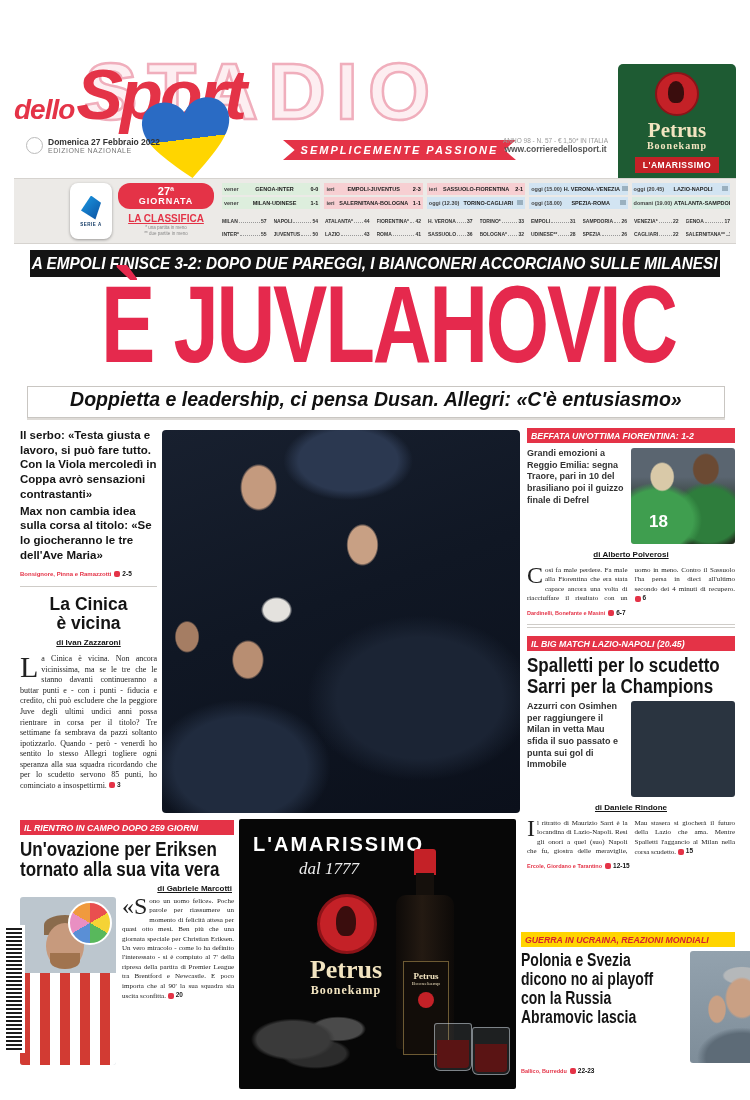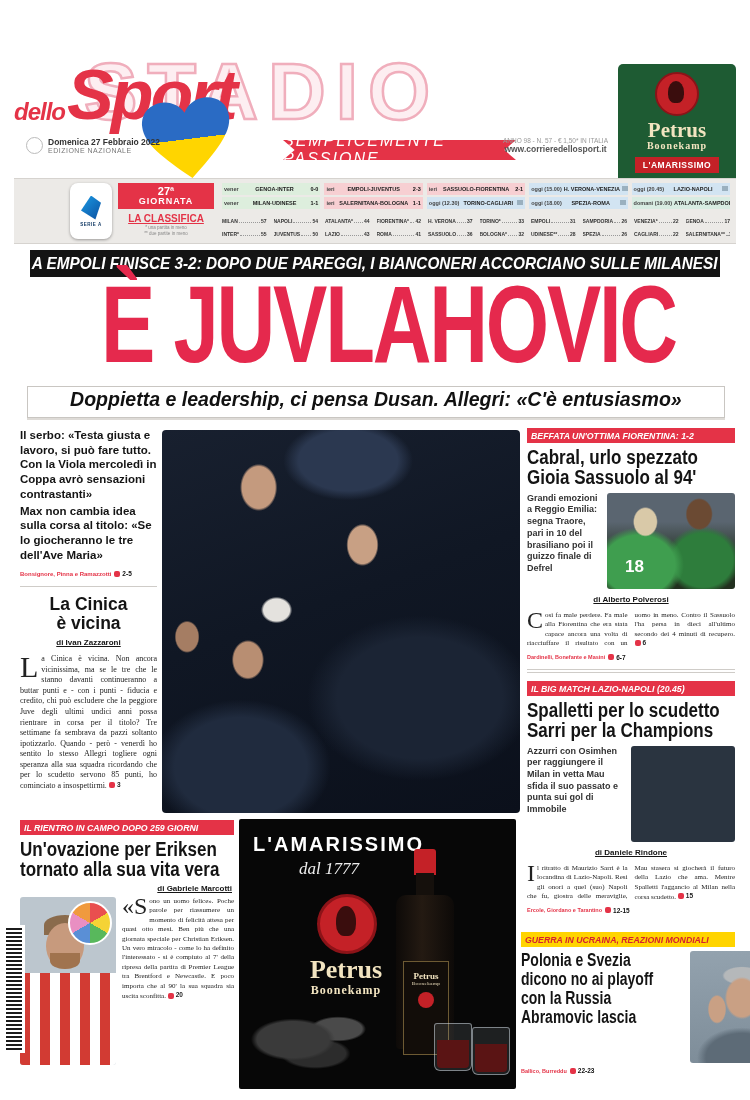--- a/index.html
+++ b/index.html
@@ -4,51 +4,51 @@
 <style>
   html,body{margin:0;padding:0;background:#e9e9e9;}
   .page{position:relative;width:750px;height:1100px;margin:0 auto;background:#fff;overflow:hidden;
         font-family:"Liberation Sans",sans-serif;color:#111;}
   
   .stadio{position:absolute;left:84px;top:46px;font-size:80px;font-weight:bold;letter-spacing:10px;
           color:#fdeef1;-webkit-text-stroke:2.5px #f0aebc;white-space:nowrap;}
   .logo-row{position:absolute;left:16px;top:60px;display:flex;align-items:flex-end;color:#e43347;
             font-style:italic;font-weight:bold;letter-spacing:-3px;line-height:1;}
   .logo-corriere{font-size:66px;}
-  .logo-dello{font-size:24px;margin:0 2px 6px -2px;letter-spacing:-1px;}
+  .logo-dello{font-size:28px;margin:0 2px 6px -2px;letter-spacing:-1px;}
   .logo-sport{font-size:70px;}
   .heart{position:absolute;left:142px;top:98px;transform:rotate(-7deg);}
   .dateblock{position:absolute;left:26px;top:137px;display:flex;align-items:center;gap:5px;}
   .weather-circle{width:15px;height:15px;border:1.5px solid #bbb;border-radius:50%;}
   .date-line{font-size:8.5px;font-weight:bold;color:#333;}
   .edition-line{font-size:7px;color:#777;letter-spacing:.5px;}
   .ribbon{position:absolute;left:283px;top:140px;width:233px;height:20px;background:#e43347;
           display:flex;align-items:center;justify-content:center;
           clip-path:polygon(0 0,100% 0,95% 50%,100% 100%,0 100%,5% 50%);}
-  .ribbon span{color:#fff;font-size:16px;font-weight:normal;font-style:italic;letter-spacing:2px;}
+  .ribbon span{color:#fff;font-size:11px;font-weight:bold;font-style:italic;letter-spacing:2px;}
   .issue{position:absolute;right:142px;top:137px;text-align:center;}
   .issue-line{font-size:6.5px;color:#999;}
   .site-line{font-size:8.5px;font-weight:bold;color:#555;}
   .petrus-top{position:absolute;right:14px;top:64px;width:118px;height:122px;background:#1e5b33;
               border-radius:5px;display:flex;flex-direction:column;align-items:center;padding-top:8px;box-sizing:border-box;}
   .petrus-seal{width:40px;height:40px;border-radius:50%;background:#c42127;border:2px solid #8c1318;position:relative;}
   .petrus-seal::after{content:"";position:absolute;left:11px;top:7px;width:16px;height:22px;border-radius:50% 50% 40% 40%;background:#3a0d0d;}
   .petrus-name1{font-family:"Liberation Serif",serif;font-weight:bold;font-size:21px;color:#f2e4c0;margin-top:4px;line-height:1;}
   .petrus-name2{font-family:"Liberation Serif",serif;font-weight:bold;font-size:10px;color:#f2e4c0;letter-spacing:1px;line-height:1;}
   .petrus-strip{margin-top:6px;background:#c42127;color:#fff;font-size:8.5px;font-weight:bold;padding:3px 8px;letter-spacing:.5px;}
   
   .scorestrip{position:absolute;left:14px;top:178px;width:722px;height:64px;background:#eceae7;
               border-top:1px solid #d6d3cf;border-bottom:1px solid #d6d3cf;}
   .seriea-badge{position:absolute;left:56px;top:4px;width:42px;height:56px;background:#fff;border-radius:8px;
                 box-shadow:0 1px 3px rgba(0,0,0,.35);display:flex;flex-direction:column;align-items:center;justify-content:center;gap:2px;}
   .seriea-mark{width:20px;height:24px;background:linear-gradient(135deg,#1b9ae4,#0b4fa0);
                clip-path:polygon(50% 0,100% 30%,72% 100%,0 62%);}
   .seriea-text{font-size:4.5px;font-weight:bold;color:#08315e;letter-spacing:.5px;}
   .giornata-box{position:absolute;left:104px;top:4px;width:96px;height:26px;background:#e43347;color:#fff;
-                display:flex;flex-direction:column;align-items:center;justify-content:center;line-height:1;}
+                display:flex;flex-direction:column;align-items:center;justify-content:center;line-height:1;border-radius:12px;}
   .giornata-num{font-size:11px;font-weight:bold;}
   .giornata-word{font-size:9px;font-weight:bold;letter-spacing:1px;}
   .classifica-label{position:absolute;left:104px;top:34px;width:96px;text-align:center;color:#e43347;
                     font-size:10px;font-weight:bold;text-decoration:underline;}
   .legend{position:absolute;left:104px;top:46px;width:96px;text-align:center;font-size:4.5px;color:#888;line-height:1.3;}
   .fx-grid{position:absolute;left:208px;top:4px;width:508px;display:grid;
            grid-template-rows:repeat(2,12px);grid-auto-flow:column;grid-auto-columns:1fr;gap:2px 4px;}
   .fx-cell{display:flex;align-items:center;gap:2px;padding:0 2px;font-size:5.5px;overflow:hidden;white-space:nowrap;}
   .fx-cell.green{background:#ddeedd;}
   .fx-cell.pink{background:#f7cfd2;}
@@ -108,21 +108,21 @@
   .h-md{font-weight:bold;font-size:20px;line-height:1.02;color:#141414;}
   .h-md span{display:inline-block;transform:scaleX(.85);transform-origin:0 50%;white-space:nowrap;}
   .art-row{display:flex;gap:5px;margin-top:5px;}
   .lead-txt{flex:1;font-size:9px;font-weight:bold;line-height:1.3;color:#333;}
   .photo-sm{width:104px;height:96px;border-radius:3px;flex-shrink:0;position:relative;overflow:hidden;}
   .photo-sassuolo{background:
       radial-gradient(22px 26px at 72% 22%, #6b4a33 0 55%, rgba(0,0,0,0) 62%),
       radial-gradient(20px 24px at 30% 30%, #d9c9a8 0 55%, rgba(0,0,0,0) 62%),
       radial-gradient(60px 50px at 25% 75%, #3f9e4f 0 60%, rgba(0,0,0,0) 75%),
       radial-gradient(50px 45px at 75% 70%, #2e7d3c 0 60%, rgba(0,0,0,0) 75%),
-      linear-gradient(180deg,#5a6570 0 30%,#22301f 70%); padding-left: 24px;}
+      linear-gradient(180deg,#5a6570 0 30%,#22301f 70%);}
   .shirt-num{position:absolute;left:18px;bottom:12px;color:#fff;font-weight:bold;font-size:17px;}
   .photo-coaches{background:
       radial-gradient(16px 20px at 30% 28%, #c9a084 0 55%, rgba(0,0,0,0) 62%),
       radial-gradient(16px 20px at 72% 25%, #c9a084 0 55%, rgba(0,0,0,0) 62%),
       radial-gradient(40px 45px at 28% 75%, #39475c 0 60%, rgba(0,0,0,0) 75%),
       radial-gradient(40px 45px at 74% 75%, #2f3c4f 0 60%, rgba(0,0,0,0) 75%),
       linear-gradient(180deg,#3c4document5 0,#2a3440 100%);
       background-color:#2a3440;}
   .twocol{column-count:2;column-gap:7px;margin-top:4px;}
   .small-serif{font-family:"Liberation Serif",serif;font-size:7px;line-height:1.35;text-align:justify;color:#222;}
@@ -454,24 +454,20 @@
       <span class="endmark">3</span>
     </div>
   </div>
 
   <div class="photo-main"></div>
 
   <div class="rightcol">
     <div class="strip">
       <span>BEFFATA UN'OTTIMA FIORENTINA: 1-2</span>
     </div>
-    <div class="h-md">
-      <div><span>Cabral, urlo spezzato</span></div>
-      <div><span>Gioia Sassuolo al 94'</span></div>
-    </div>
     <div class="art-row">
       <div class="lead-txt">Grandi emozioni a Reggio Emilia: segna Traore, pari in 10 del brasiliano poi il guizzo finale di Defrel</div>
       <div class="photo-sm photo-sassuolo">
         <span class="shirt-num">18</span>
       </div>
     </div>
     <div class="author-line">di Alberto Polverosi</div>
     <div class="twocol small-serif">
       <span class="dropcap-sm">C</span><span>osì fa male perdere. Fa male alla Fiorentina che era stata capace ancora una volta di riacciuffare il risultato con un uomo in meno. Contro il Sassuolo l'ha persa in dieci all'ultimo secondo dei 4 minuti di recupero.</span>
       <span class="endmark">6</span>

